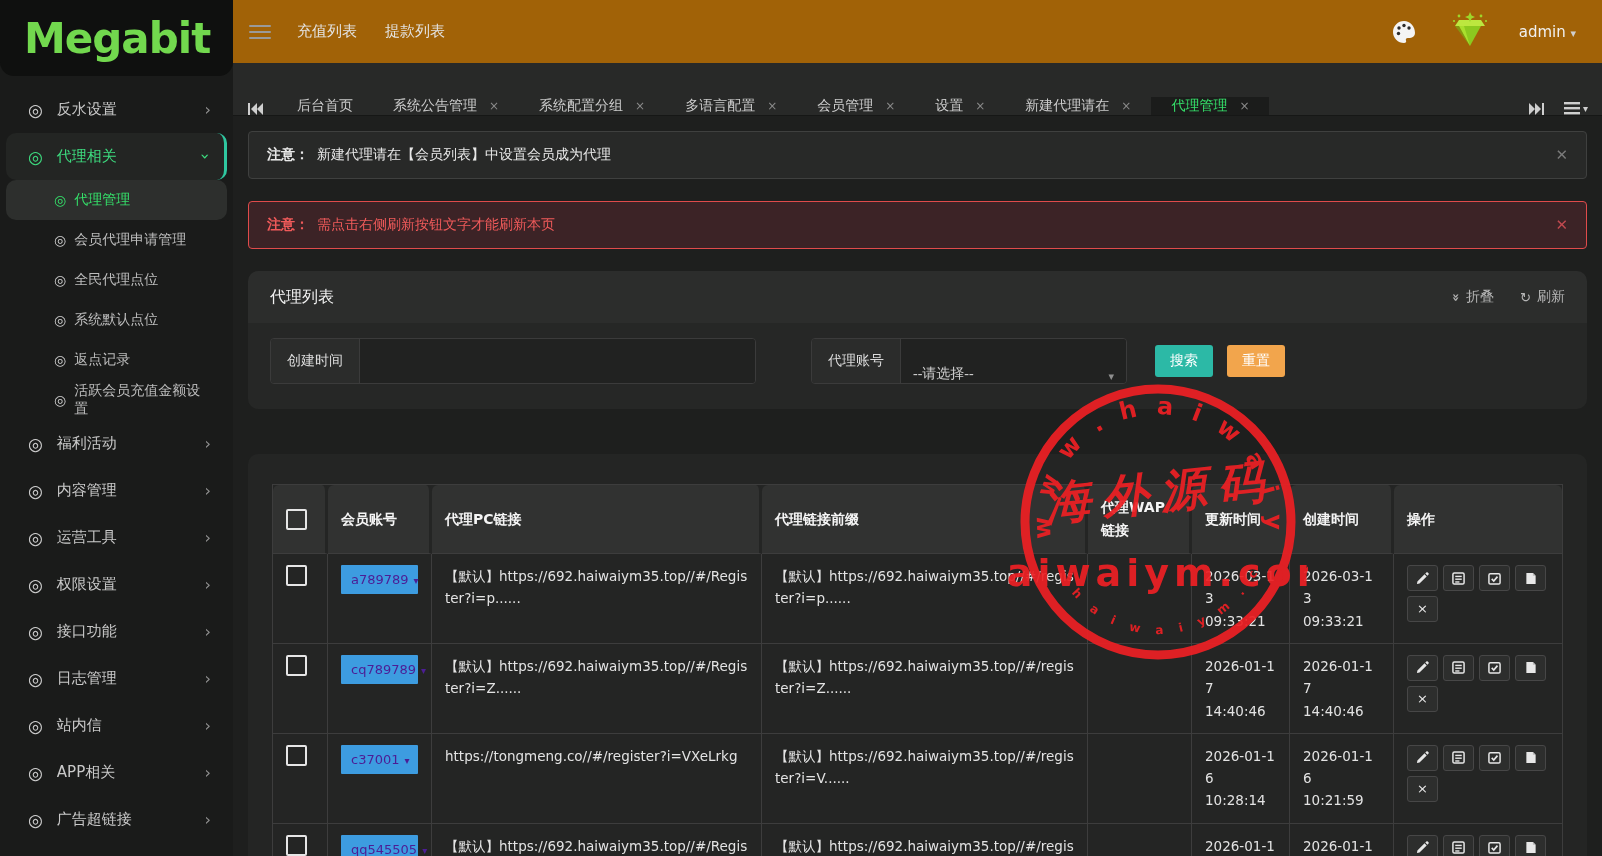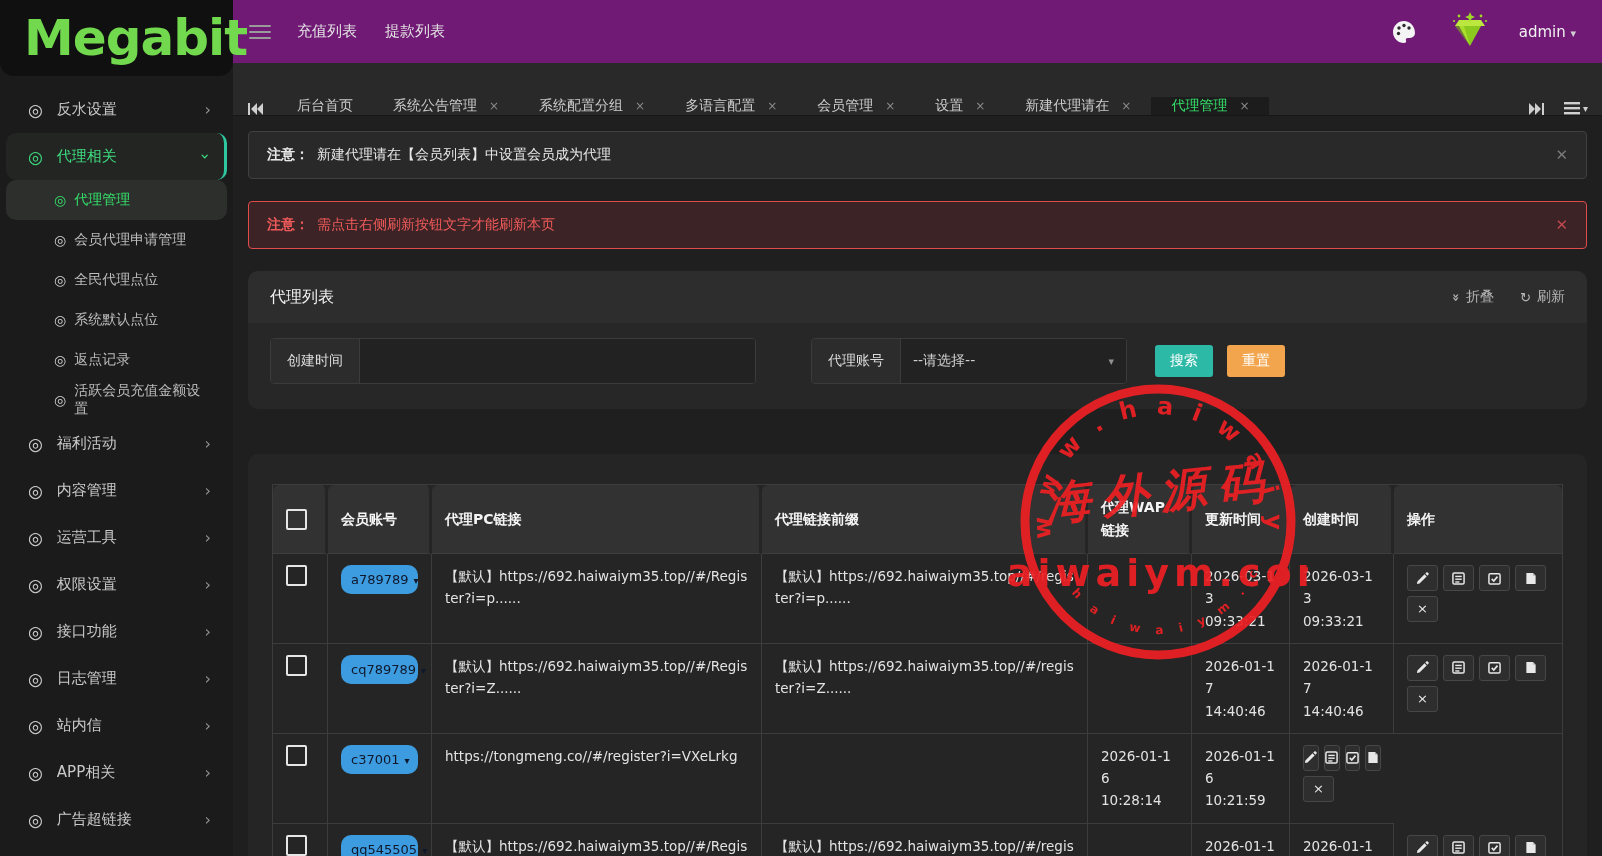--- a/index.html
+++ b/index.html
@@ -3,37 +3,37 @@
 <meta charset="utf-8">
 <style>
   * { margin:0; padding:0; box-sizing:border-box; }
   html,body { background:#151615; }
   body { font-family:"DejaVu Sans","Liberation Sans",sans-serif; }
   .page { position:relative; width:1602px; height:856px; overflow:hidden; background:#1e1f1e; color:#ddd; }
 
   
   .sidebar { position:absolute; left:0; top:0; width:233px; height:856px; background:#1a1b1a; z-index:5; }
   .logo-box { height:76px; background:#0f100f; border-radius:0 0 14px 14px; display:flex; align-items:center; padding-left:24px; }
-  .logo { font-size:50px; font-weight:bold; letter-spacing:-1px; color:#72d84e; }
+  .logo { font-size:42px; font-weight:bold; letter-spacing:-1px; color:#72d84e; }
   .side-list { padding-top:10px; }
   .side-item { display:flex; align-items:center; height:47px; padding:0 16px 0 22px; color:#c9c9c9; font-size:15px; cursor:pointer; margin:0 6px; }
   .side-item .ring-icon { font-size:17px; color:#cfcfcf; margin-right:14px; }
   .side-item .side-label { flex:1; }
   .side-item .chev { color:#8f8f8f; font-size:16px; }
   .side-item.parent .chev::before { content:"›"; }
   .side-item.child { height:40px; padding-left:48px; font-size:14px; color:#bdbdbd; }
   .side-item.child .ring-icon { font-size:14px; margin-right:8px; }
   .side-item.open { background:#232523; border-radius:10px; border-right:3px solid #2fc7a0; }
   .side-item.open, .side-item.open .ring-icon { color:#3ddc7f; }
   .side-item.open .chev::before { content:"›"; display:inline-block; transform:rotate(90deg); color:#3ddc7f; }
   .side-item.active { background:#2d2f2d; border-radius:10px; }
   .side-item.active, .side-item.active .ring-icon { color:#35e06a; }
 
   
-  .topbar { position:absolute; left:233px; top:0; right:0; height:63px; background:#701a75; display:flex; align-items:center; padding:0 26px 0 16px; }
+  .topbar { position:absolute; left:233px; top:0; right:0; height:63px; background:#a16207; display:flex; align-items:center; padding:0 26px 0 16px; }
   .burger { width:22px; margin-right:26px; cursor:pointer; }
   .burger i { display:block; height:2px; background:#9a9a9a; margin:4px 0; border-radius:1px; }
   .top-link { color:#e4e4e4; font-size:15px; margin-right:28px; cursor:pointer; }
   .top-spacer { flex:1; }
   .top-ico { margin-left:30px; cursor:pointer; display:flex; align-items:center; }
   .admin-name { color:#f0f0f0; font-size:15px; margin-left:26px; cursor:pointer; }
   .admin-name .caret { font-size:11px; color:#cfcfcf; }
 
   
   .tabbar { position:absolute; left:233px; top:63px; right:0; height:53px; background:#282928; display:flex; align-items:flex-end; border-bottom:1px solid #161716; }
@@ -60,38 +60,38 @@
   .panel-title { font-size:16px; color:#f2f2f2; }
   .panel-tools { margin-left:auto; display:flex; align-items:center; color:#b5b5b5; font-size:14px; }
   .panel-tools .tool { display:flex; align-items:center; cursor:pointer; margin-left:26px; }
   .panel-tools .tico { margin-right:6px; font-size:13px; }
   .fold-ico { display:inline-block; transform:rotate(90deg); font-weight:bold; }
 
   .search-bar { background:#262726; border-radius:0 0 10px 10px; padding:15px 22px 25px 22px; display:flex; align-items:center; }
   .fgroup { display:flex; align-items:stretch; border:1px solid #3b3b3b; border-radius:4px; overflow:hidden; height:46px; }
   .fgroup .flabel { background:#2b2c2b; color:#dcdcdc; font-size:14px; display:flex; align-items:center; padding:0 16px; border-right:1px solid #3b3b3b; white-space:nowrap; }
   .fgroup input { width:395px; background:#212221; border:none; outline:none; color:#ddd; font-size:14px; padding:0 12px; font-family:inherit; }
-  .selbox { width:225px; background:#212221; display:flex; align-items:center; padding:0 12px; color:#cfcfcf; font-size:14px; cursor:pointer; }
+  .selbox { width:225px; background:#212221; display:flex; align-items:flex-end; padding:0 12px; color:#cfcfcf; font-size:14px; cursor:pointer;font-family:Liberation Serif, serif; }
   .selbox .sel-caret { margin-left:auto; color:#8f8f8f; font-size:11px; }
   .gap1 { width:55px; } .gap2 { width:28px; }
   .btn { border:none; border-radius:3px; color:#fff; font-size:14px; height:32px; padding:0 15px; cursor:pointer; font-family:Liberation Sans, sans-serif; }
   .btn.search { background:#2cb9a6; margin-right:14px; }
   .btn.reset { background:#f2a54c; }
 
   
   .table-card { background:#242524; border-radius:10px 10px 0 0; margin-top:45px; padding:30px 24px 0 24px; height:420px; }
   .tbl { border:1px solid #3d3d3d; border-bottom:none; }
   .trow { display:grid; grid-template-columns:55px 104px 330px 326px 104px 98px 104px 1fr; }
   .trow > div { border-right:1px solid #3d3d3d; border-bottom:1px solid #3d3d3d; padding:11px 13px; font-size:13.5px; color:#e3e3e3; display:flex; flex-direction:column; justify-content:flex-start; word-break:break-all; line-height:1.65; }
   .trow > div:last-child { border-right:none; }
   .thead > div { background:#313231; font-weight:bold; font-size:14px; color:#f5f5f5; padding:11px 13px; border-right:3px solid #242524; border-bottom:1px solid #3d3d3d; border-radius:6px 6px 0 0; justify-content:center; }
   .thead > div:last-child { border-right:none; }
   .ckbox { width:21px; height:21px; border:2px solid #e6e6e6; border-radius:2px; background:transparent; cursor:pointer; }
   .cell-center { align-items:flex-start; }
-  .acct-btn { background:#3d9ce0; color:#0f172a; border:none; border-radius:10px; font-size:13px; padding:7px 10px; cursor:pointer; white-space:nowrap; font-family:inherit; }
+  .acct-btn { background:#3d9ce0; color:#4c1d95; border:none; border-radius:1px; font-size:13px; padding:7px 10px; cursor:pointer; white-space:nowrap; font-family:inherit; }
   .acct-btn .caret { font-size:10px; margin-left:5px; }
   .ops-line { display:flex; gap:5px; margin-bottom:5px; }
   .op-btn { width:31px; height:26px; background:#2d2e2d; border:1px solid #474747; border-radius:3px; display:flex; align-items:center; justify-content:center; cursor:pointer; color:#e8e8e8; font-size:13px; }
   .op-btn svg { display:block; }
 
   
   .stamp { position:absolute; left:1008px; top:372px; width:300px; height:300px; z-index:50; pointer-events:none; opacity:0.93; }
 </style>
 </head>
 <body>
@@ -491,20 +491,23 @@
 
           <div class="trow">
             <div class="cell-center">
               <span class="ckbox"></span>
             </div>
             <div>
               <button class="acct-btn"><span>c37001</span><span class="caret">▾</span></button>
             </div>
             <div>
               <span>https://tongmeng.co//#/register?i=VXeLrkg</span>
+            </div>
+            <div>
+              <span>【默认】https://692.haiwaiym35.top//#/register?i=V......</span>
             </div>
             <div>
               <span></span>
             </div>
             <div>
               <span>2026-01-16</span>
               <span>10:28:14</span>
             </div>
             <div>
               <span>2026-01-16</span>

